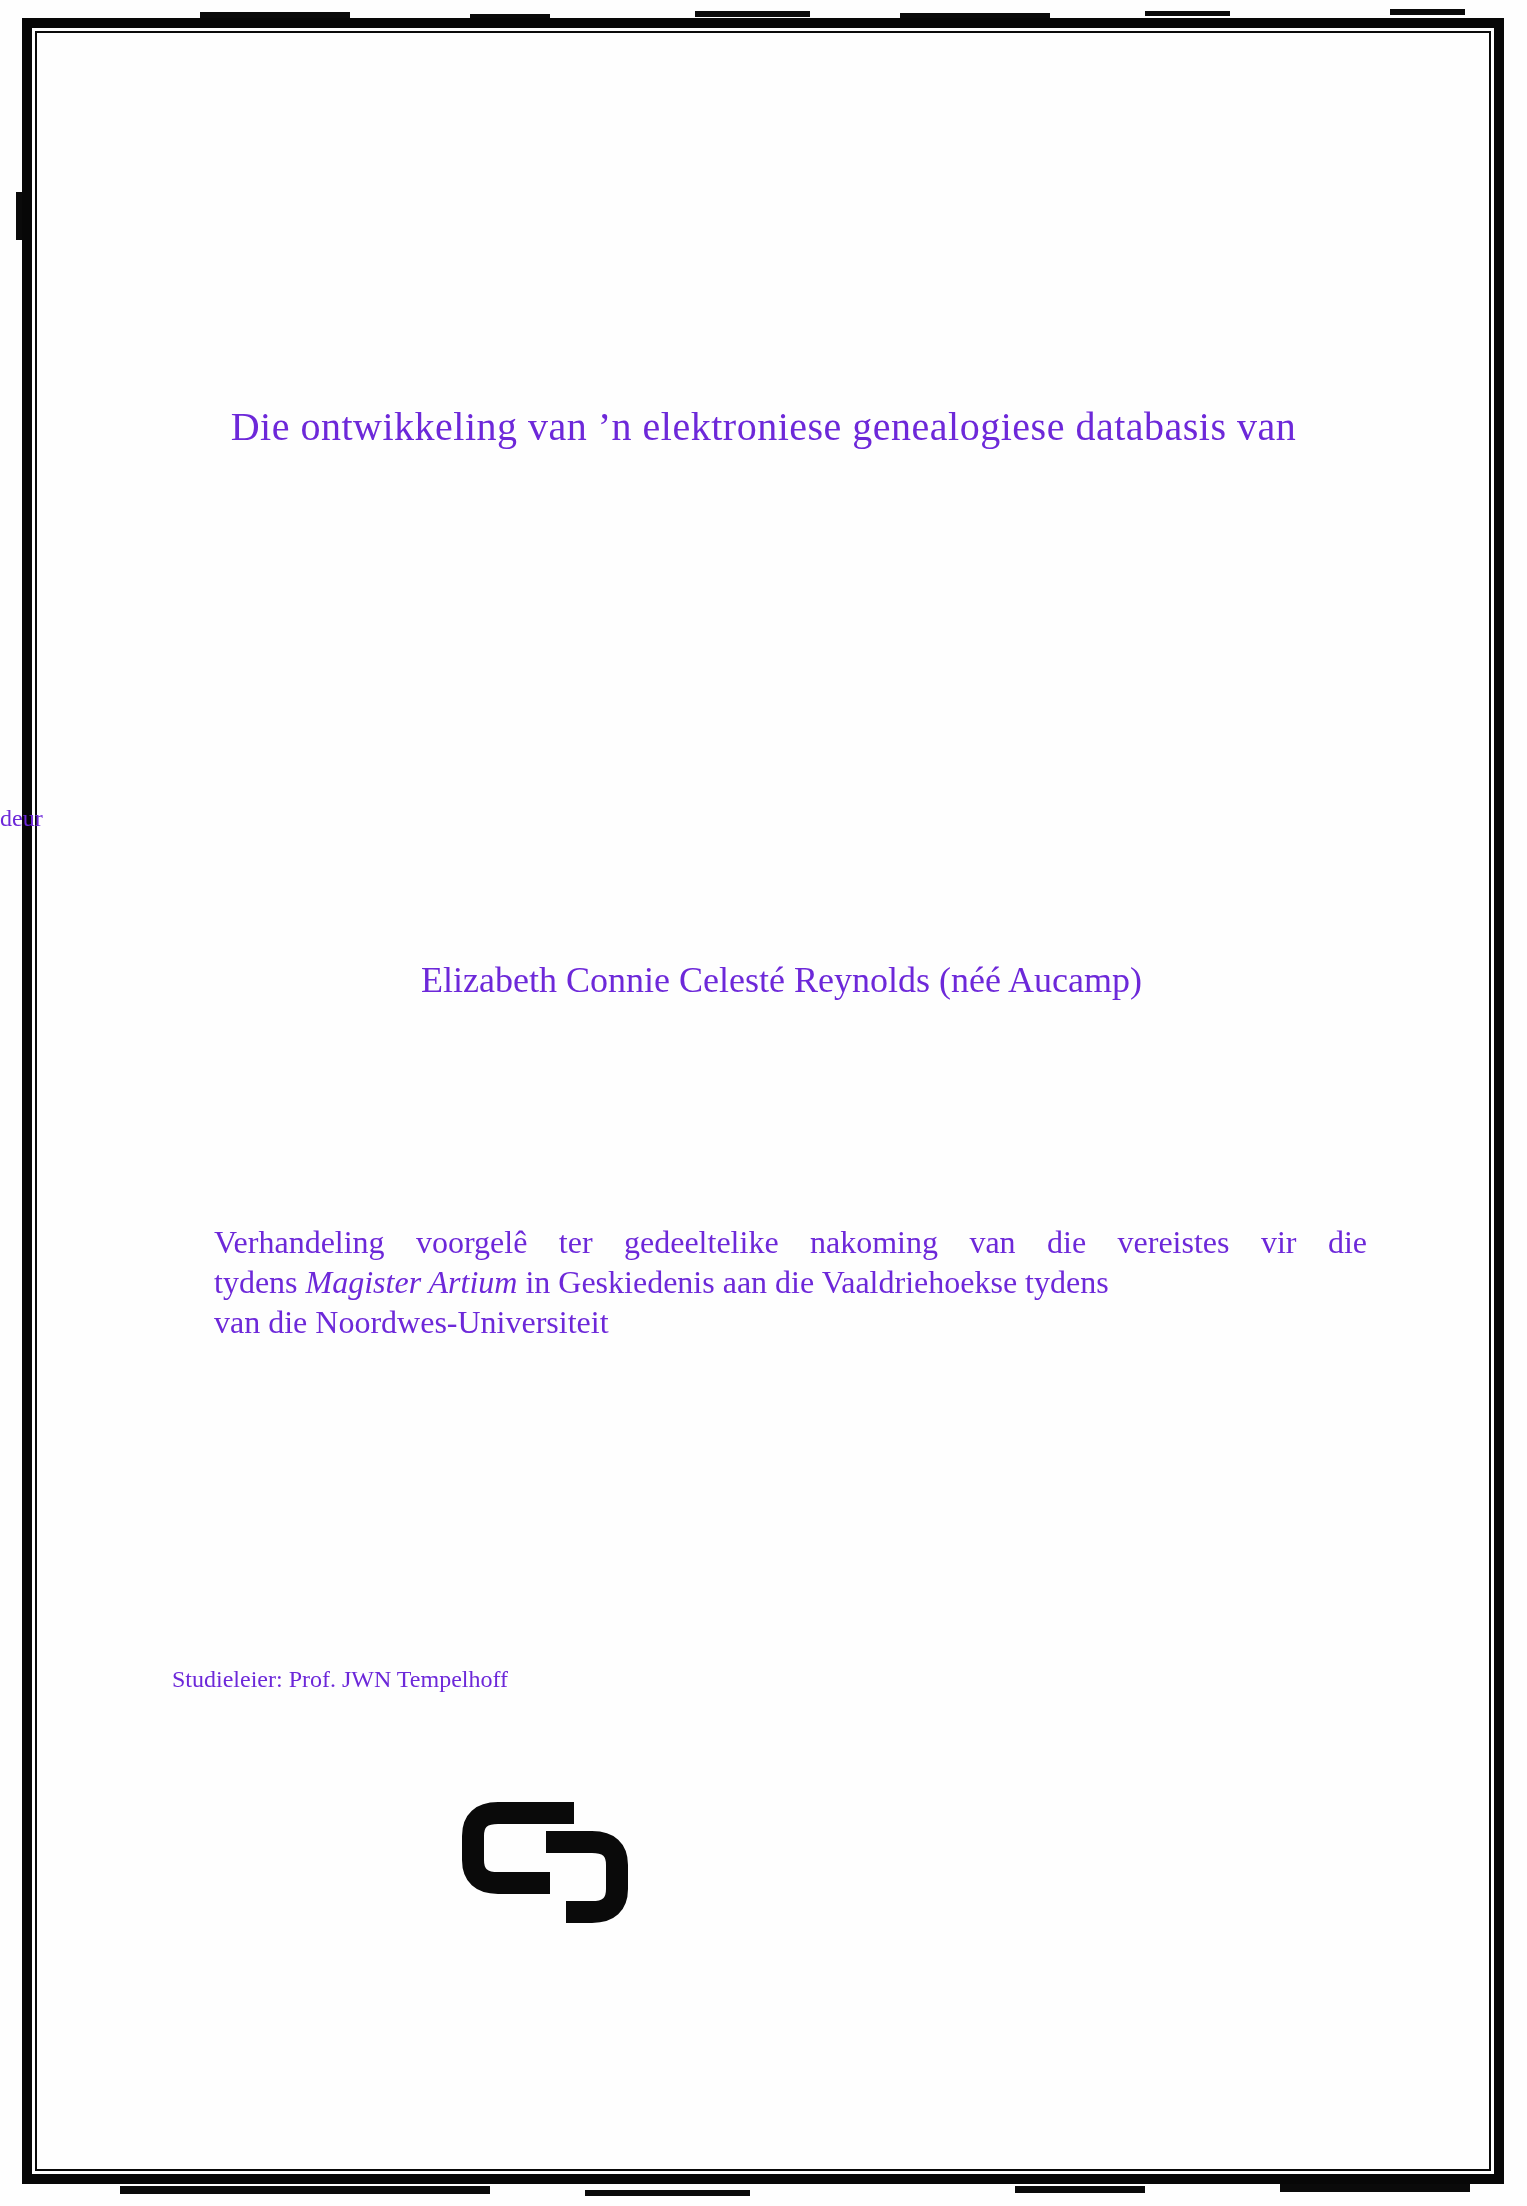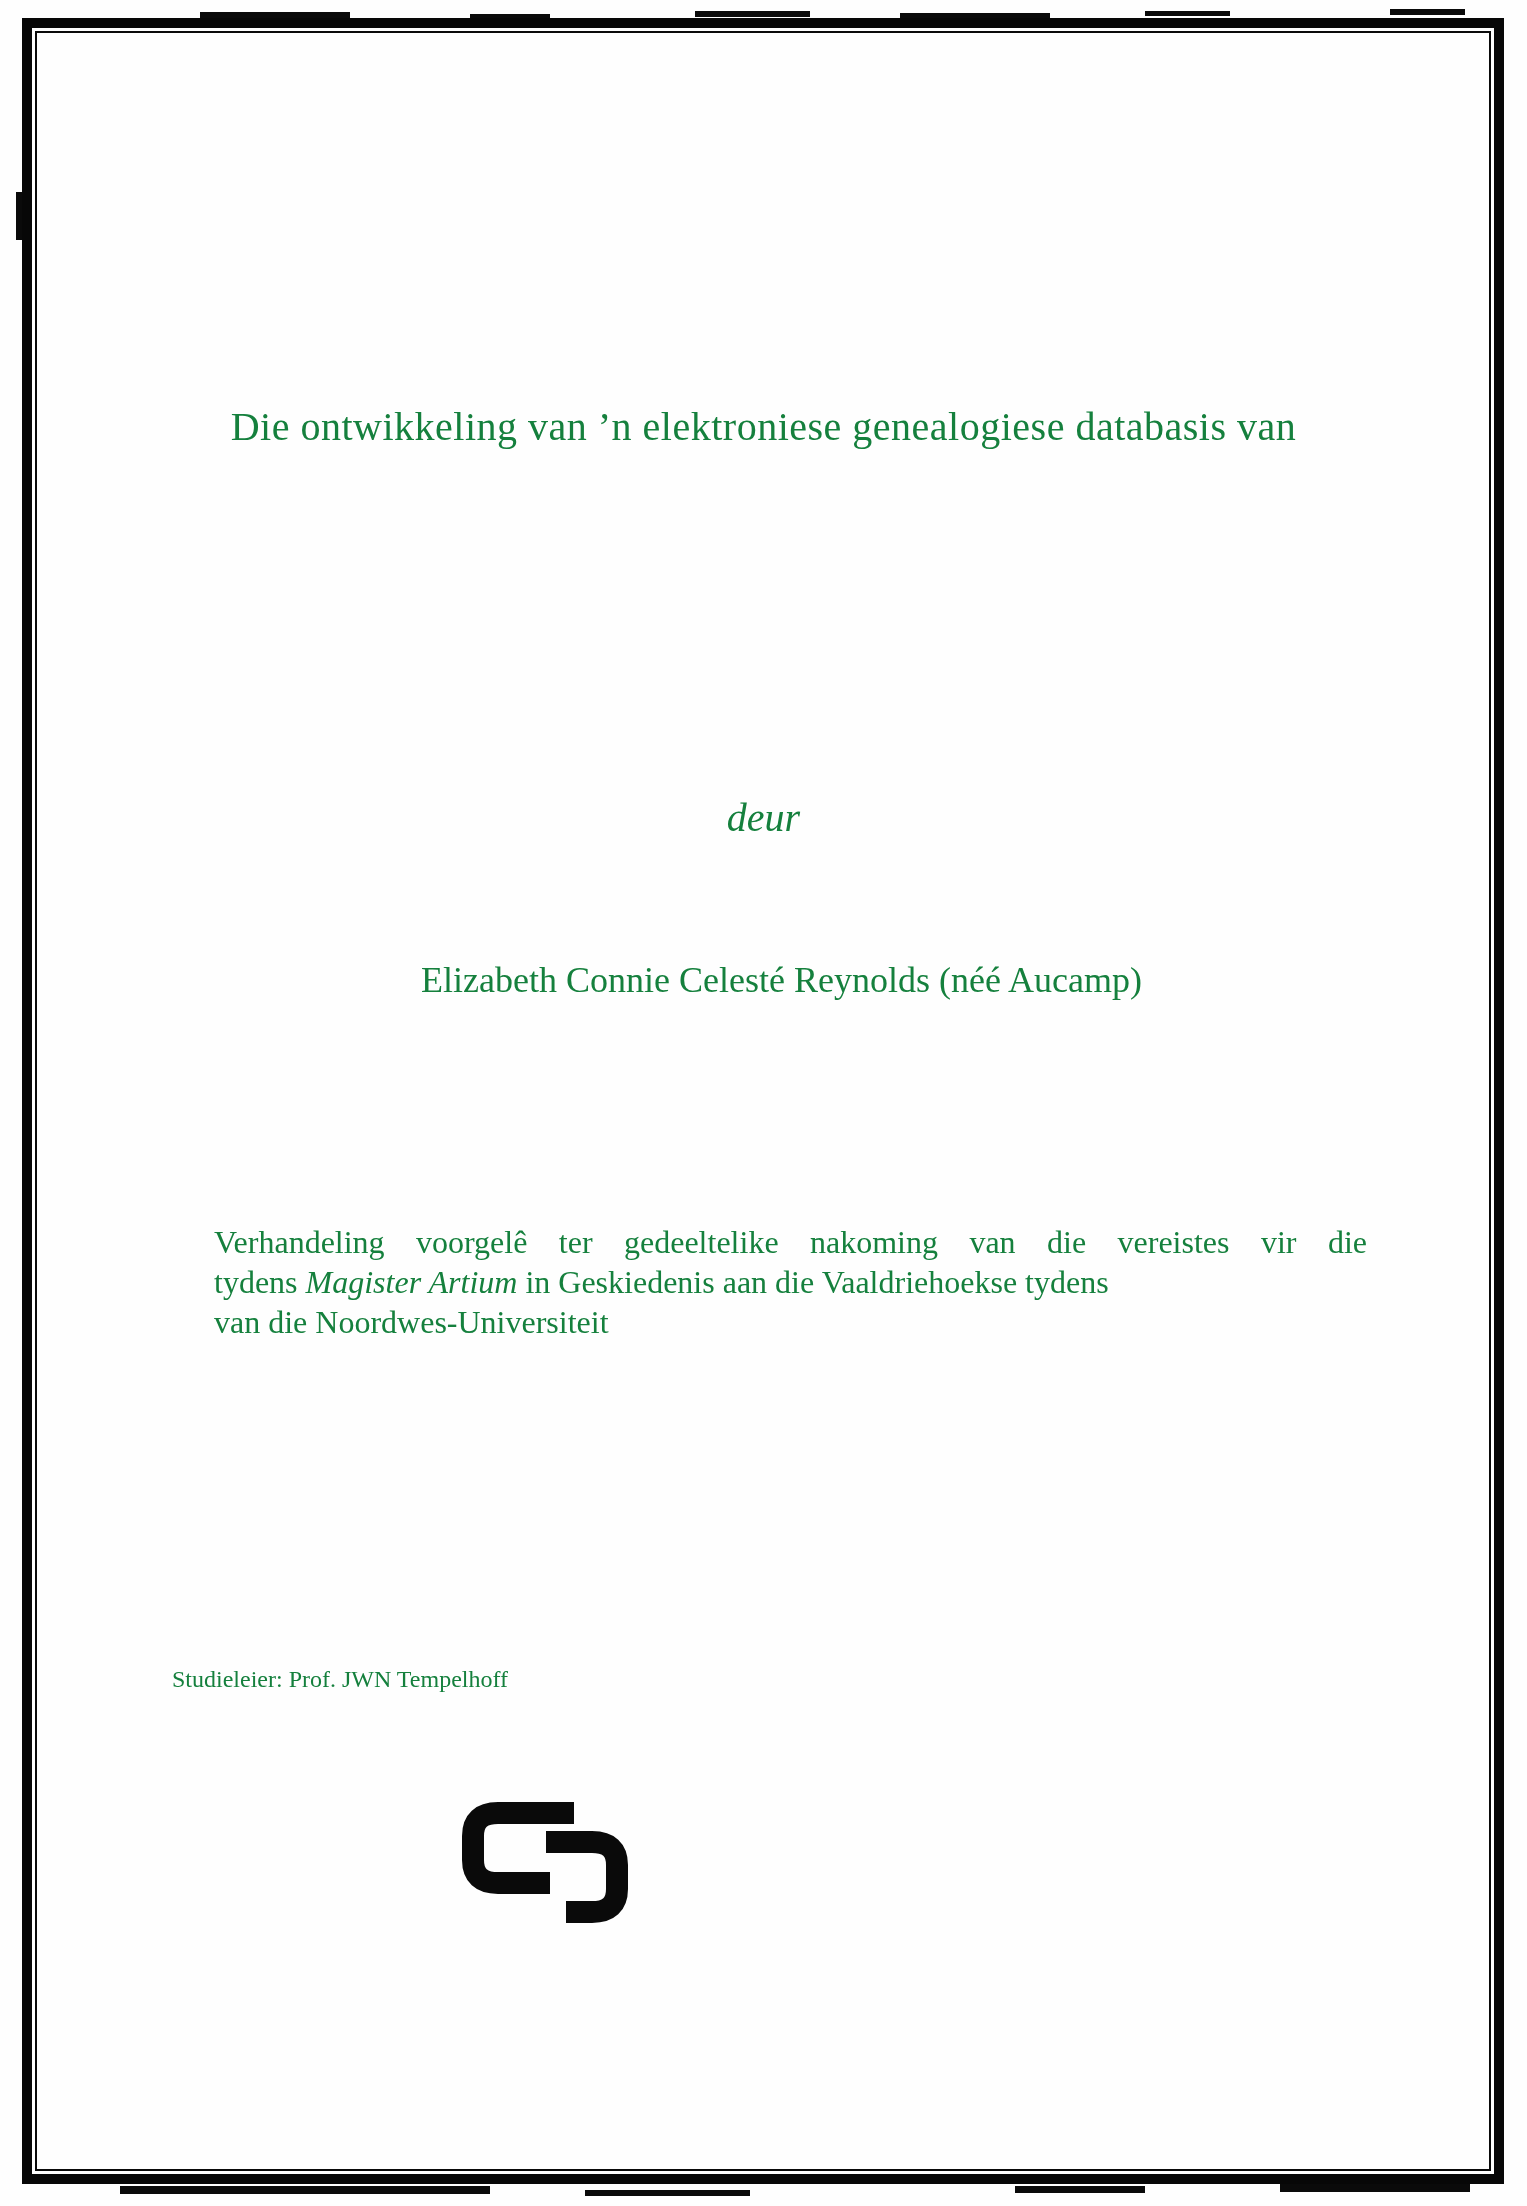--- a/index.html
+++ b/index.html
@@ -7,21 +7,21 @@
     padding: 0;
     background: #ffffff;
   }
   .scan-page {
     position: relative;
     width: 1527px;
     height: 2206px;
     background: #fefefe;
     overflow: hidden;
     font-family: "Liberation Serif", serif;
-    color: #15803d;
+    color: #6d28d9;
   }
   
   .frame-outer {
     position: absolute;
     left: 22px;
     top: 18px;
     width: 1462px;
     height: 2146px;
     border: 10px solid #070707;
   }
@@ -46,24 +46,23 @@
   .title-line {
     font-size: 40px;
     line-height: 77px;
     white-space: nowrap;
     letter-spacing: 0.5px;
   }
   .byline {
     left: 0;
     right: 0;
     top: 798px;
-    text-align: center;
-    font-size: 40px;
+    text-align: left;
+    font-size: 24px;
     line-height: 40px;
-    font-style: italic;
   }
   .author {
     left: 0;
     right: 0;
     top: 958px;
     text-align: center;
     font-size: 36px;
     line-height: 44px;
     padding-left: 36px;
   }

